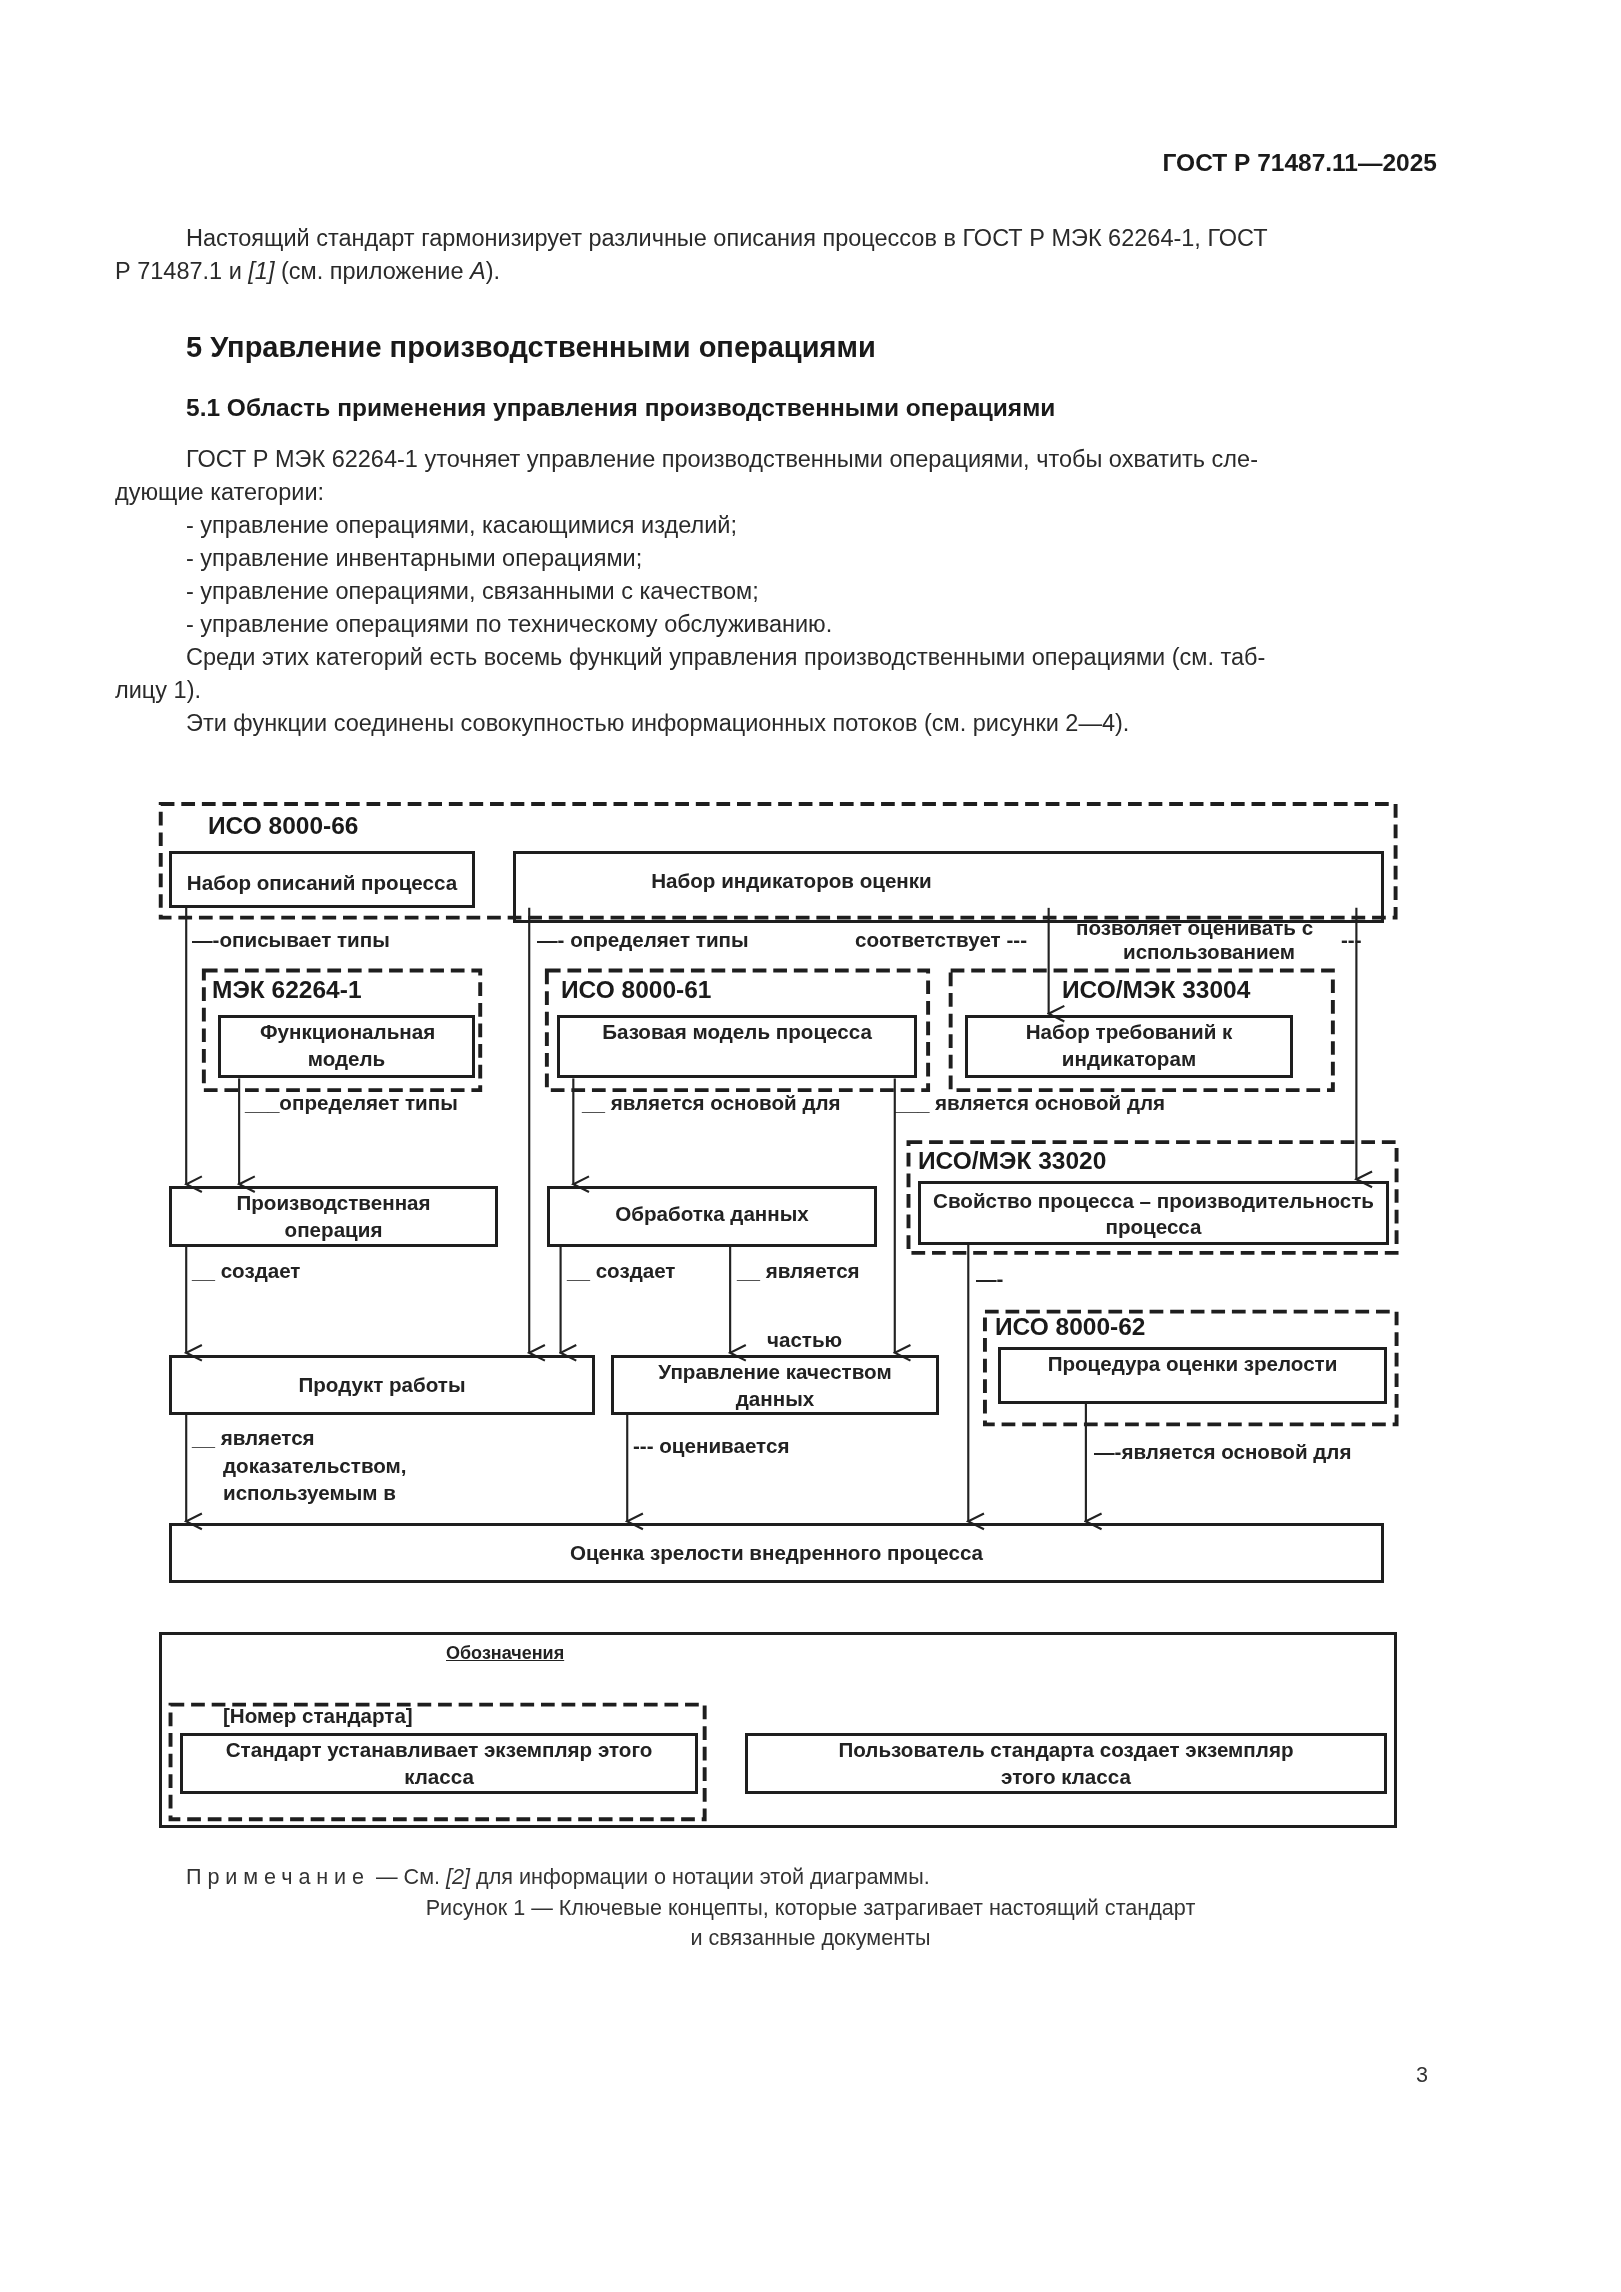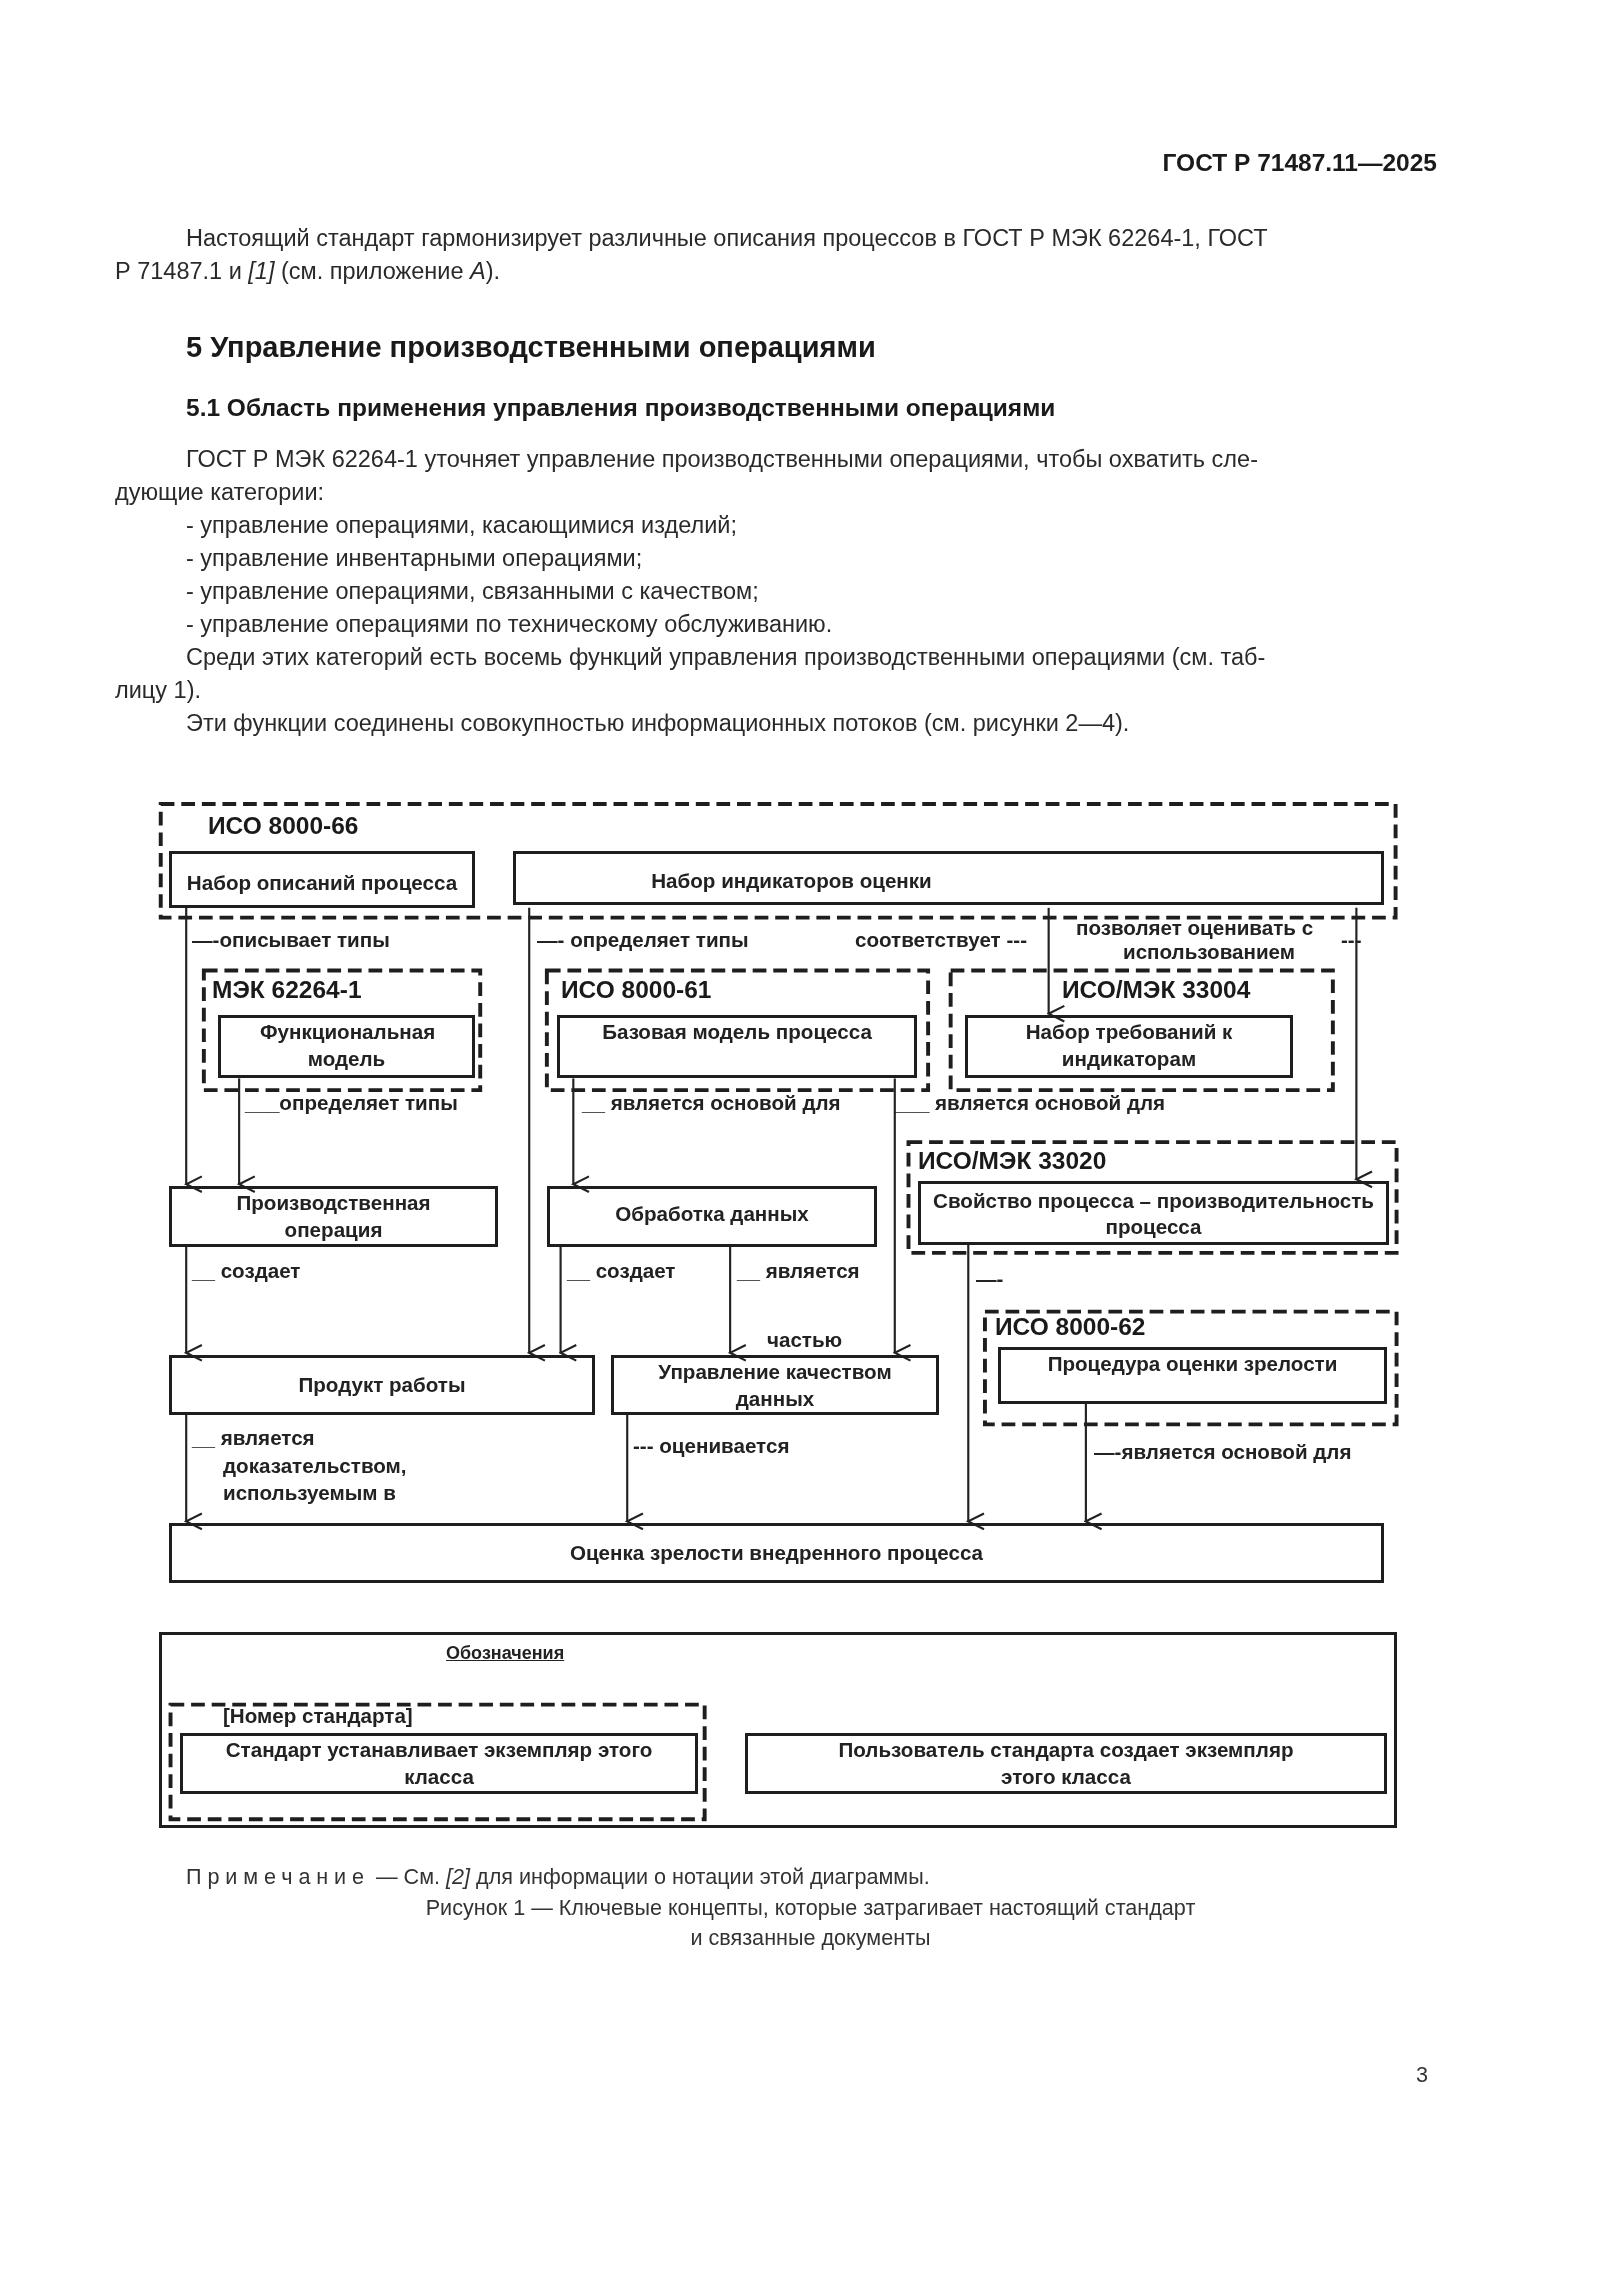--- a/index.html
+++ b/index.html
@@ -95,21 +95,21 @@
 </svg>
 
 <div class="dtitle" style="left:208px;top:812px;">ИСО 8000-66</div>
 <div class="dtitle" style="left:212px;top:976px;">МЭК 62264-1</div>
 <div class="dtitle" style="left:561px;top:976px;">ИСО 8000-61</div>
 <div class="dtitle" style="left:1062px;top:976px;">ИСО/МЭК 33004</div>
 <div class="dtitle" style="left:918px;top:1147px;">ИСО/МЭК 33020</div>
 <div class="dtitle" style="left:995px;top:1313px;">ИСО 8000-62</div>
 
 <div class="node" style="left:169px;top:851px;width:306px;height:57px;padding-top:16px;">Набор описаний процесса</div>
-<div class="node" style="left:513px;top:851px;width:871px;height:54px;padding-top:13.7px;padding-right:314px;">Набор индикаторов оценки</div>
+<div class="node" style="left:513px;top:851px;width:871px;height:72px;padding-top:13.7px;padding-right:314px;">Набор индикаторов оценки</div>
 <div class="node" style="left:218px;top:1015px;width:257px;height:63px;padding:1px 39px 0;">Функциональная модель</div>
 <div class="node" style="left:557px;top:1015px;width:360px;height:63px;padding-top:1px;">Базовая модель процесса</div>
 <div class="node" style="left:965px;top:1015px;width:328px;height:63px;padding:1px 49px 0;">Набор требований к индикаторам</div>
 <div class="node" style="left:169px;top:1186px;width:329px;height:61px;padding:1px 39px 0;">Производственная операция</div>
 <div class="node" style="left:547px;top:1186px;width:330px;height:61px;padding-top:12px;">Обработка данных</div>
 <div class="node" style="left:918px;top:1181px;width:471px;height:64px;padding-top:3.9px;">Свойство процесса – производительность процесса</div>
 <div class="node" style="left:169px;top:1355px;width:426px;height:60px;padding-top:13.7px;">Продукт работы</div>
 <div class="node" style="left:611px;top:1355px;width:328px;height:60px;padding:1px 39px 8px;">Управление качеством данных</div>
 <div class="node" style="left:998px;top:1347px;width:389px;height:57px;padding-top:1px;">Процедура оценки зрелости</div>
 <div class="node" style="left:169px;top:1523px;width:1215px;height:60px;padding-top:13.7px;">Оценка зрелости внедренного процесса</div>

